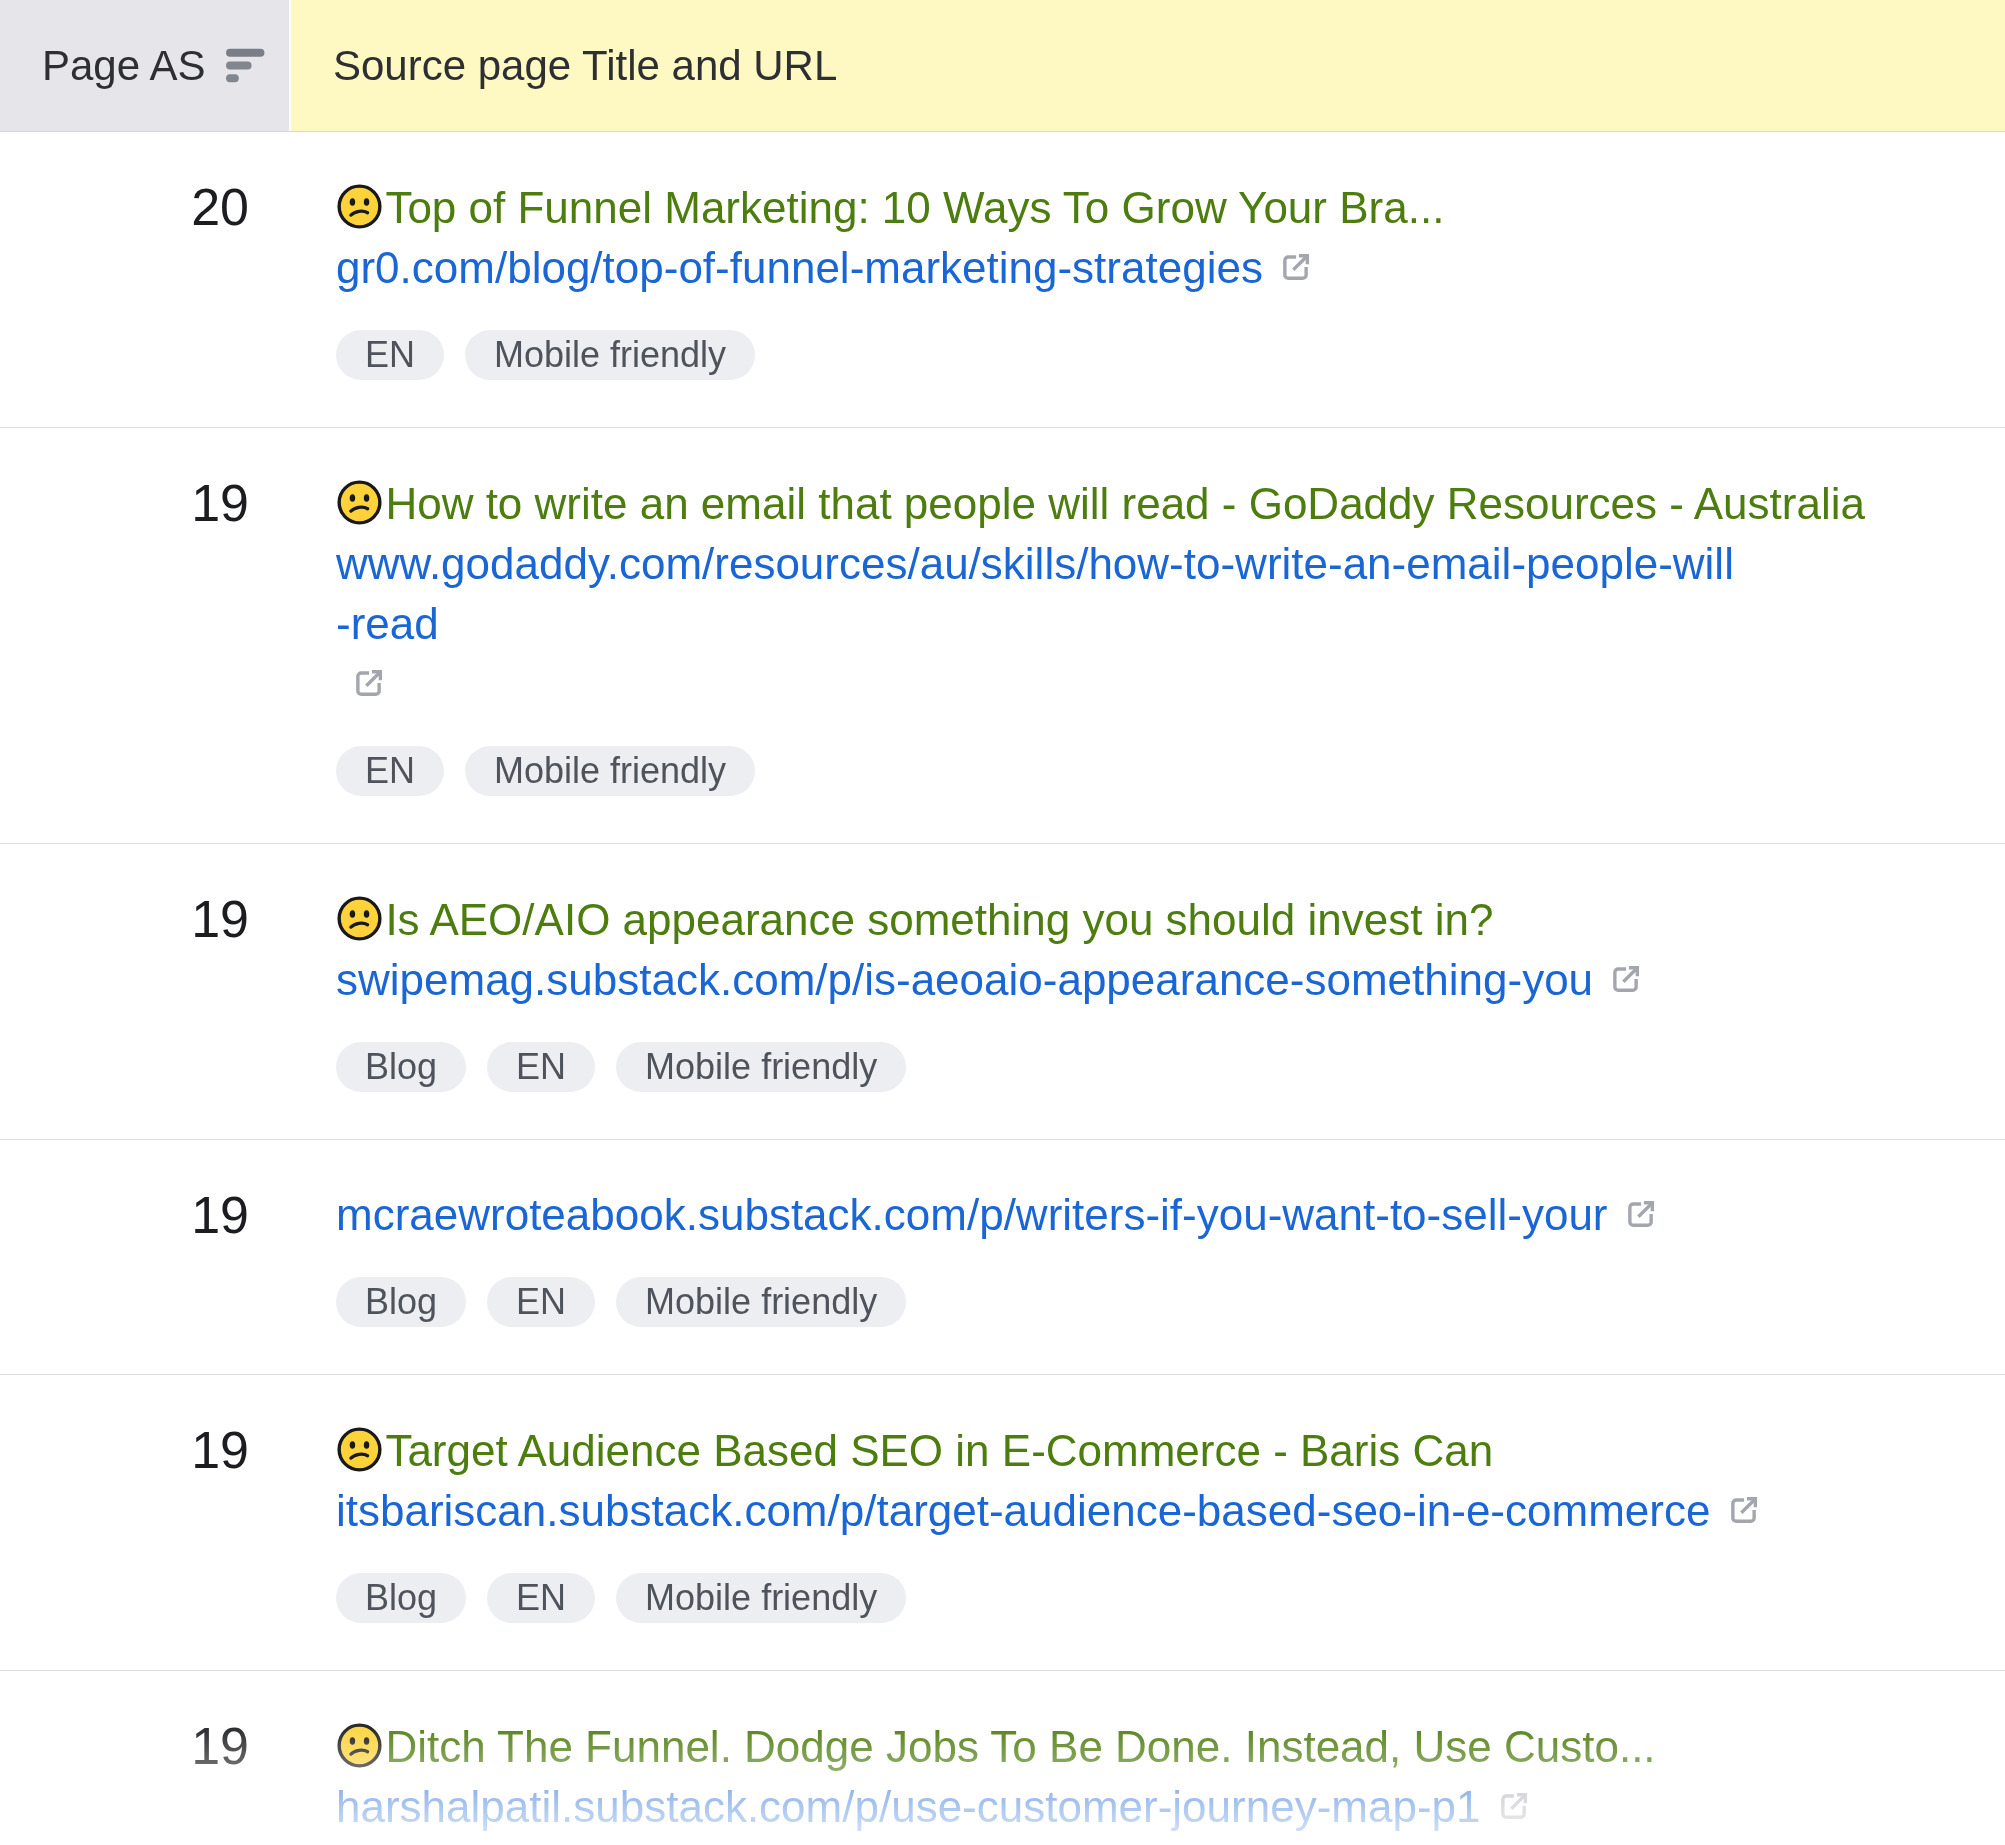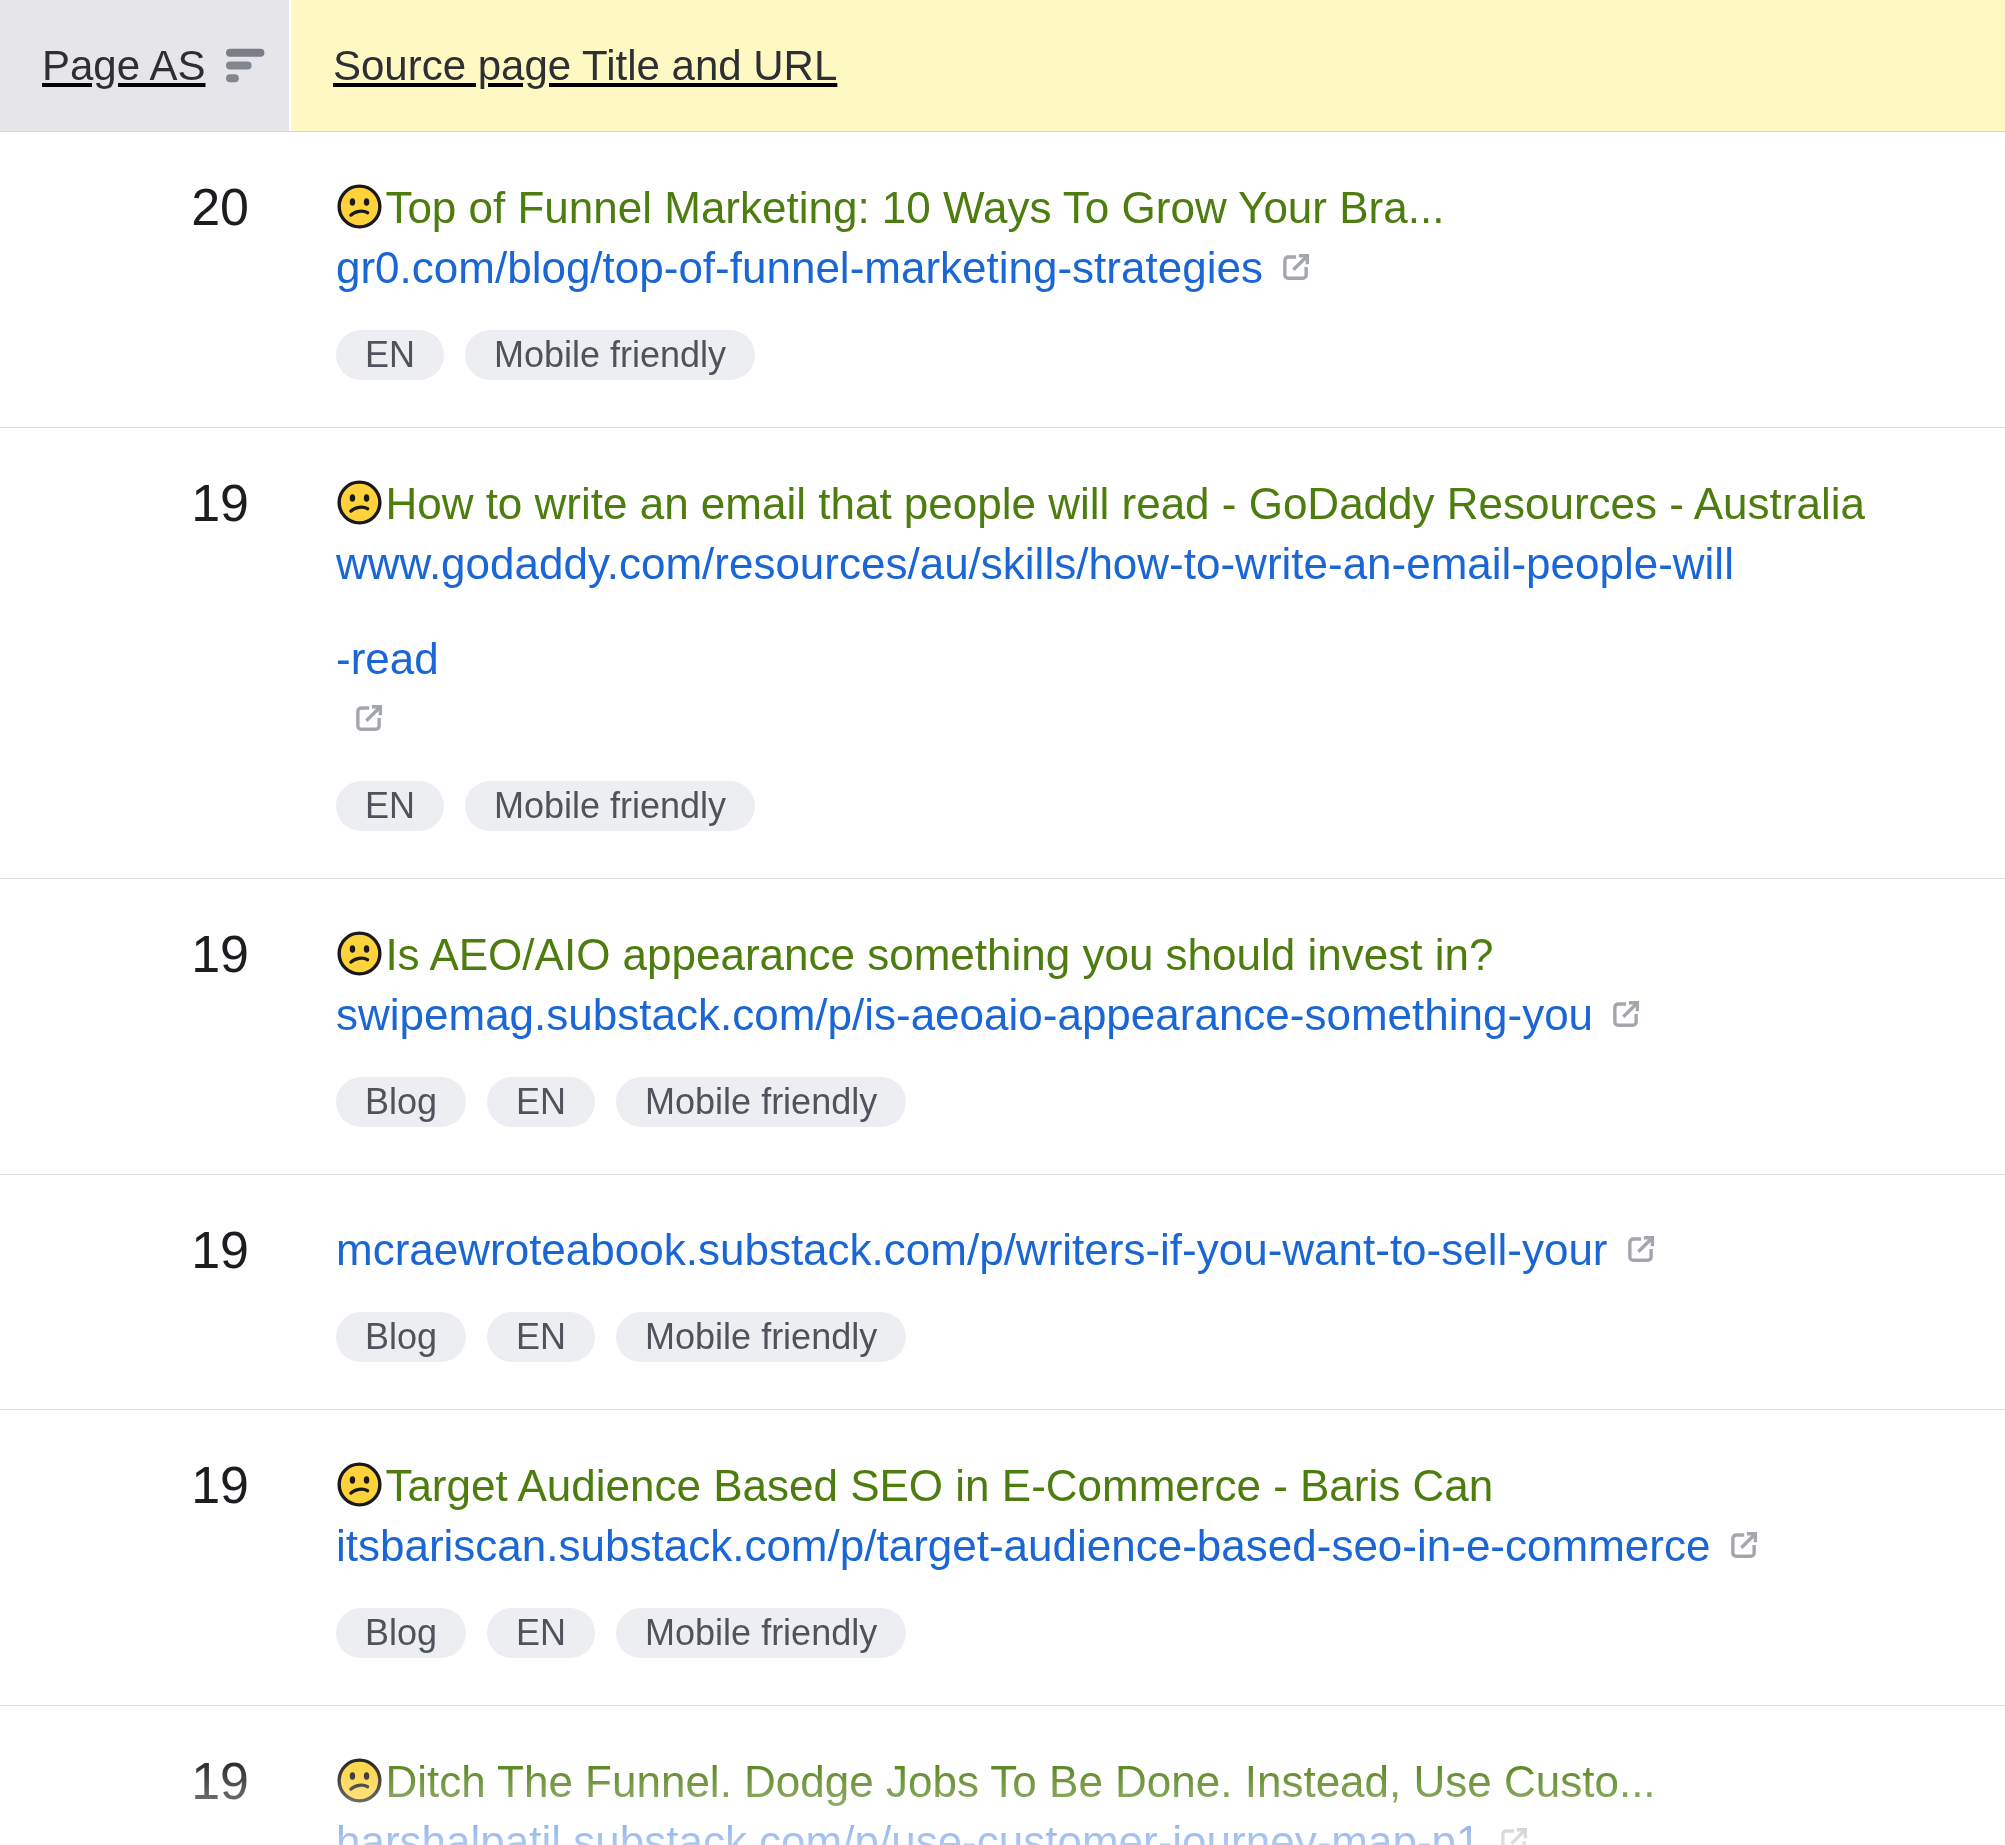--- a/index.html
+++ b/index.html
@@ -3,21 +3,21 @@
 <meta charset="utf-8">
 <style>
   html,body{margin:0;padding:0;}
   body{
     width:2005px;height:1846px;overflow:hidden;position:relative;
     background:#ffffff;
     font-family:"Liberation Sans","DejaVu Sans",sans-serif;
     -webkit-font-smoothing:antialiased;
   }
   
-  .table-header{display:flex;height:131px;border-bottom:1.6px solid #d5d6dd;text-decoration:underline;}
+  .table-header{display:flex;height:131px;border-bottom:1.6px solid #d5d6dd;}
   .hcell{display:flex;align-items:center;font-size:42px;color:#2e2f33;}
   .hcell-score{
     width:291px;flex:0 0 auto;background:#e5e5ea;border-right:2.4px solid #ffffff;
     padding-left:42px;gap:21px;box-sizing:border-box;cursor:pointer;
   }
   .hcell-source{flex:1;background:#fef9c3;padding-left:42px;}
   .sort-icon svg{display:block;}
   
   .row{display:flex;border-bottom:1.6px solid #dcdde3;position:relative;}
   .row:last-child{border-bottom:none;}
@@ -27,21 +27,21 @@
   }
   .cell-source{flex:1;min-width:0;padding:45px 32px 47px 42px;overflow:hidden;}
   .title-line{
     font-size:44px;line-height:61px;color:#4d7c0f;white-space:nowrap;
   }
   .emoji{display:inline-block;width:47px;height:47px;vertical-align:-7.2px;margin-right:2.4px;}
   .emoji svg{display:block;width:100%;height:100%;}
   .url-line{font-size:44px;line-height:60px;white-space:nowrap;}
   a.url{color:#1b66d5;text-decoration:none;cursor:pointer;}
   .url-l2{display:none;}
-  .row.two-line-url .url-l2{display:block;margin-top:35px;}
+  .row.two-line-url .url-l2{display:block;}
   .ext-icon{display:inline-block;width:37px;height:37px;margin-left:14.4px;vertical-align:-3.2px;cursor:pointer;}
   .ext-icon svg{display:block;width:100%;height:100%;}
   .badges{margin-top:32px;display:flex;gap:21px;}
   .pill{
     height:50px;line-height:50px;border-radius:26px;background:#eceef2;
     color:#4f545c;font-size:36px;padding:0 29px;white-space:nowrap;
   }
   
   .fade{
     display:none;position:absolute;left:0;right:0;top:-1.6px;bottom:0;

